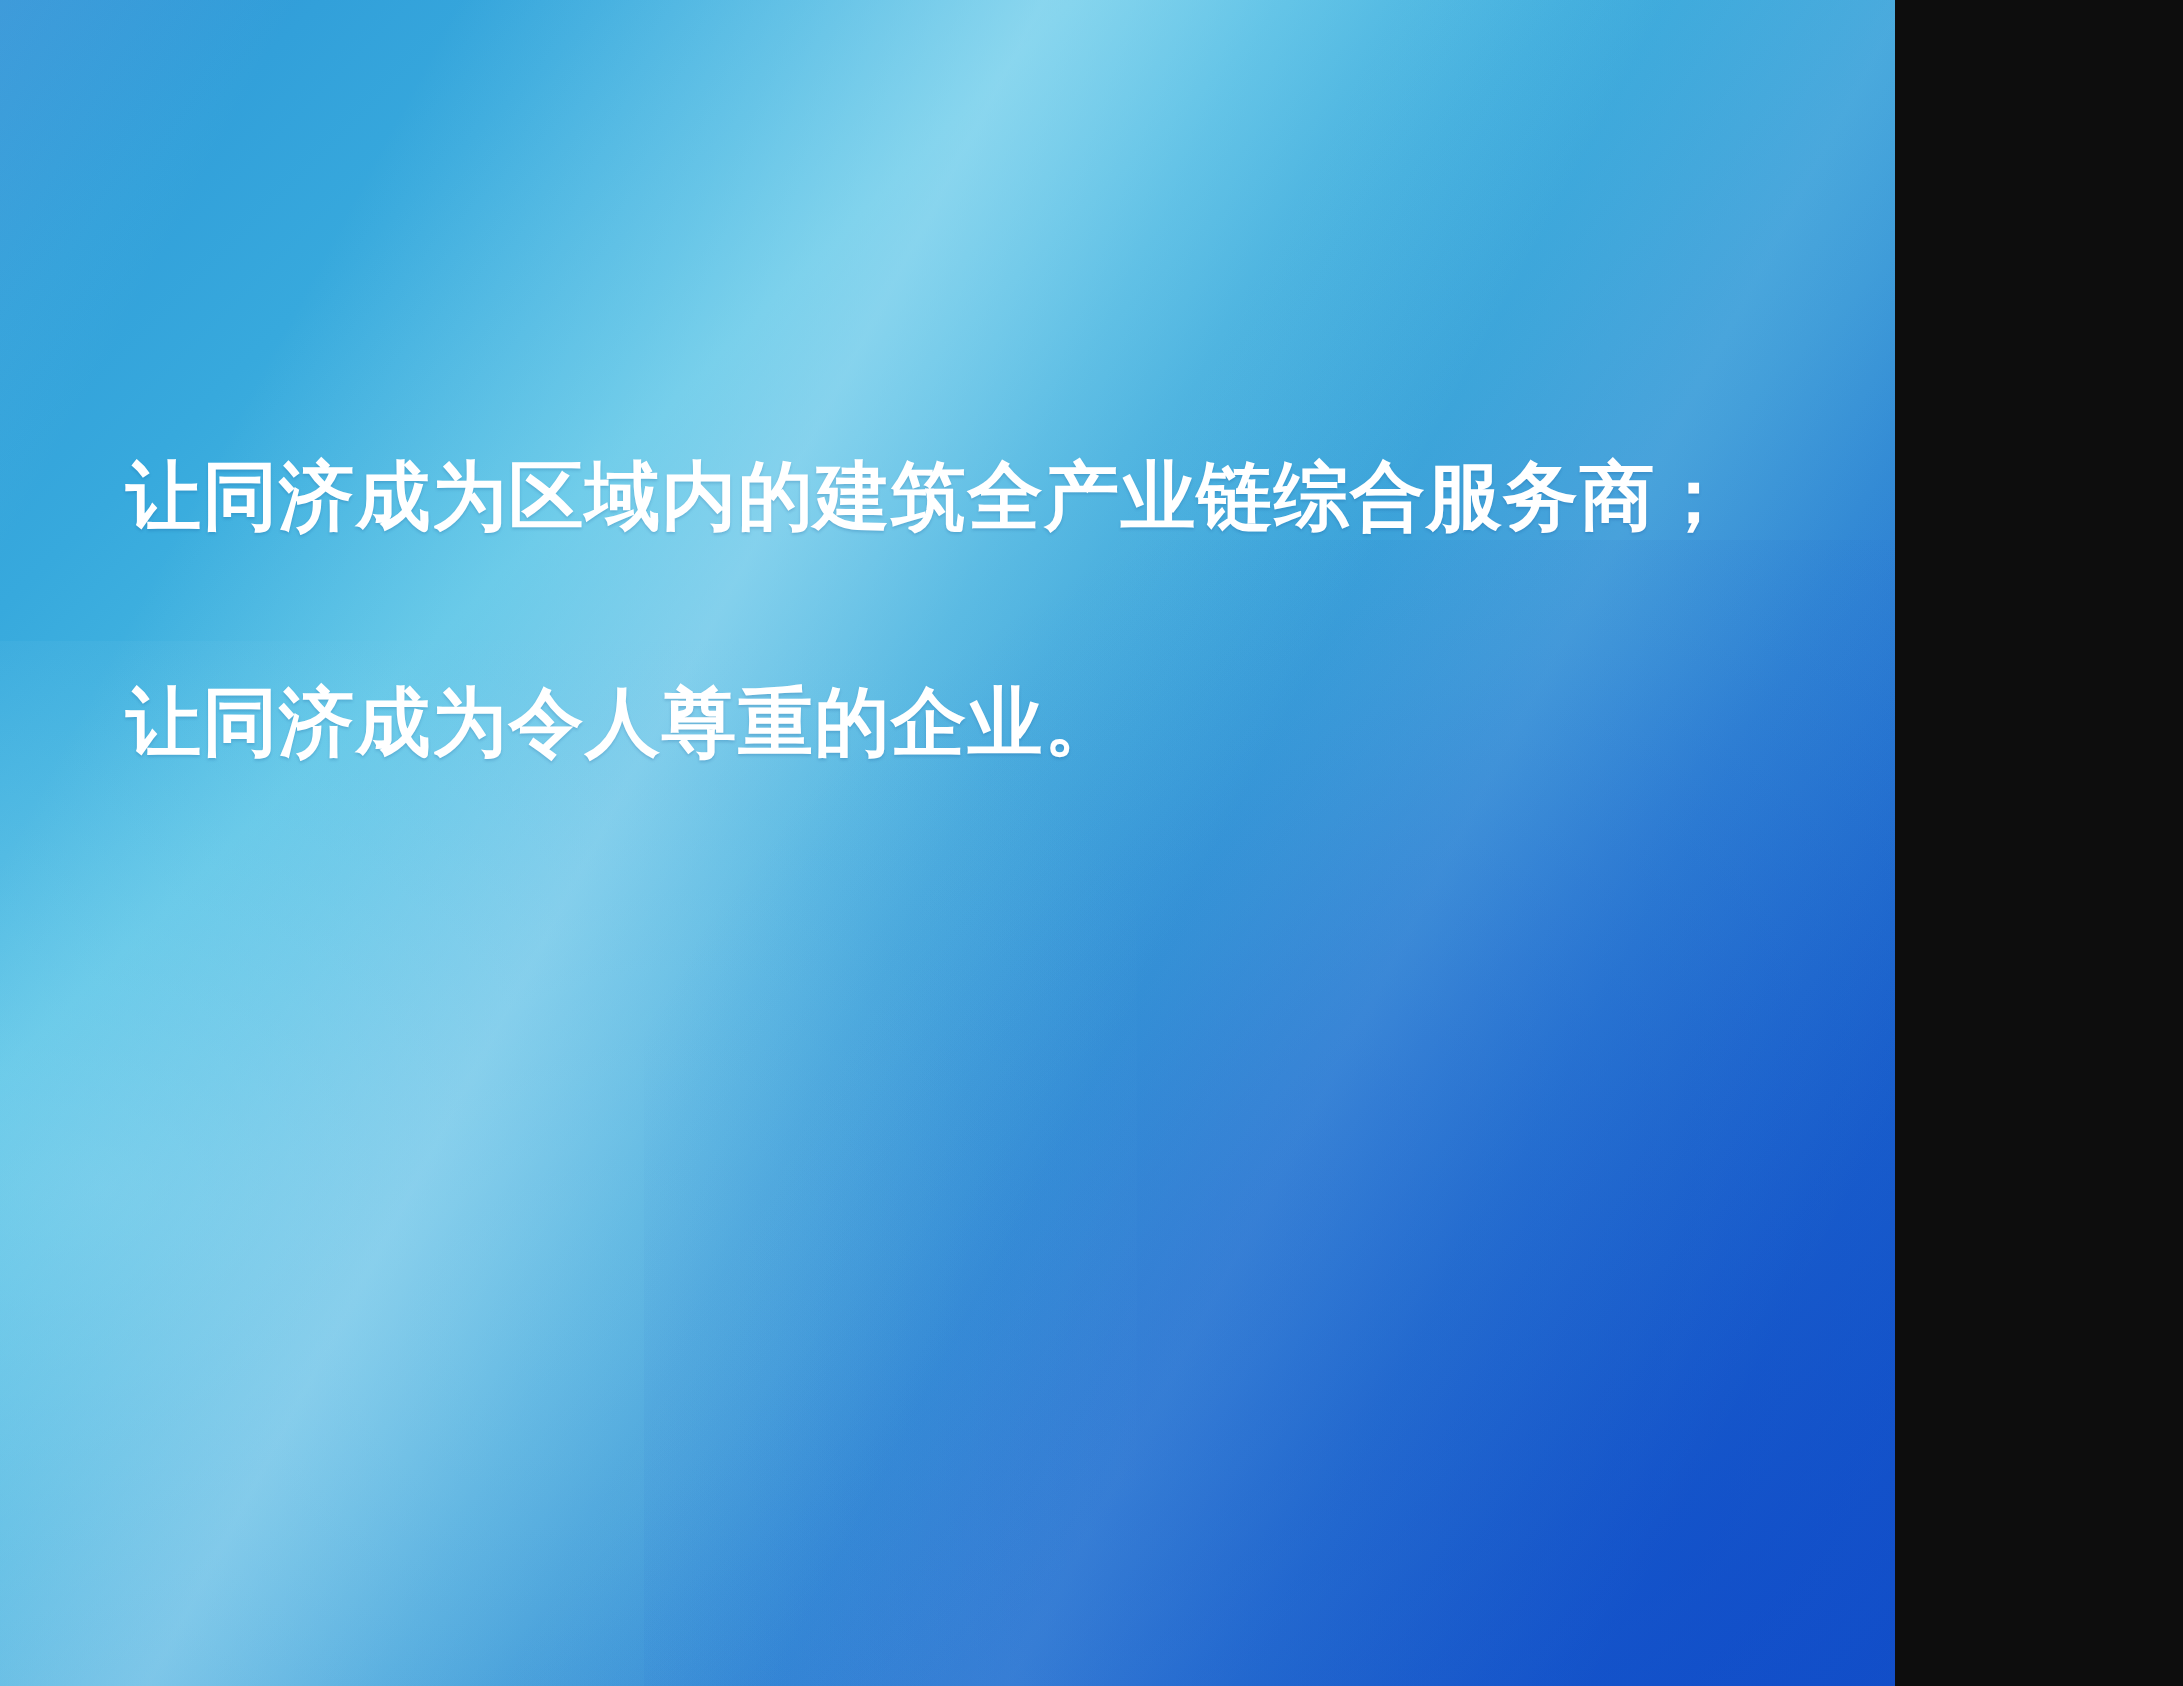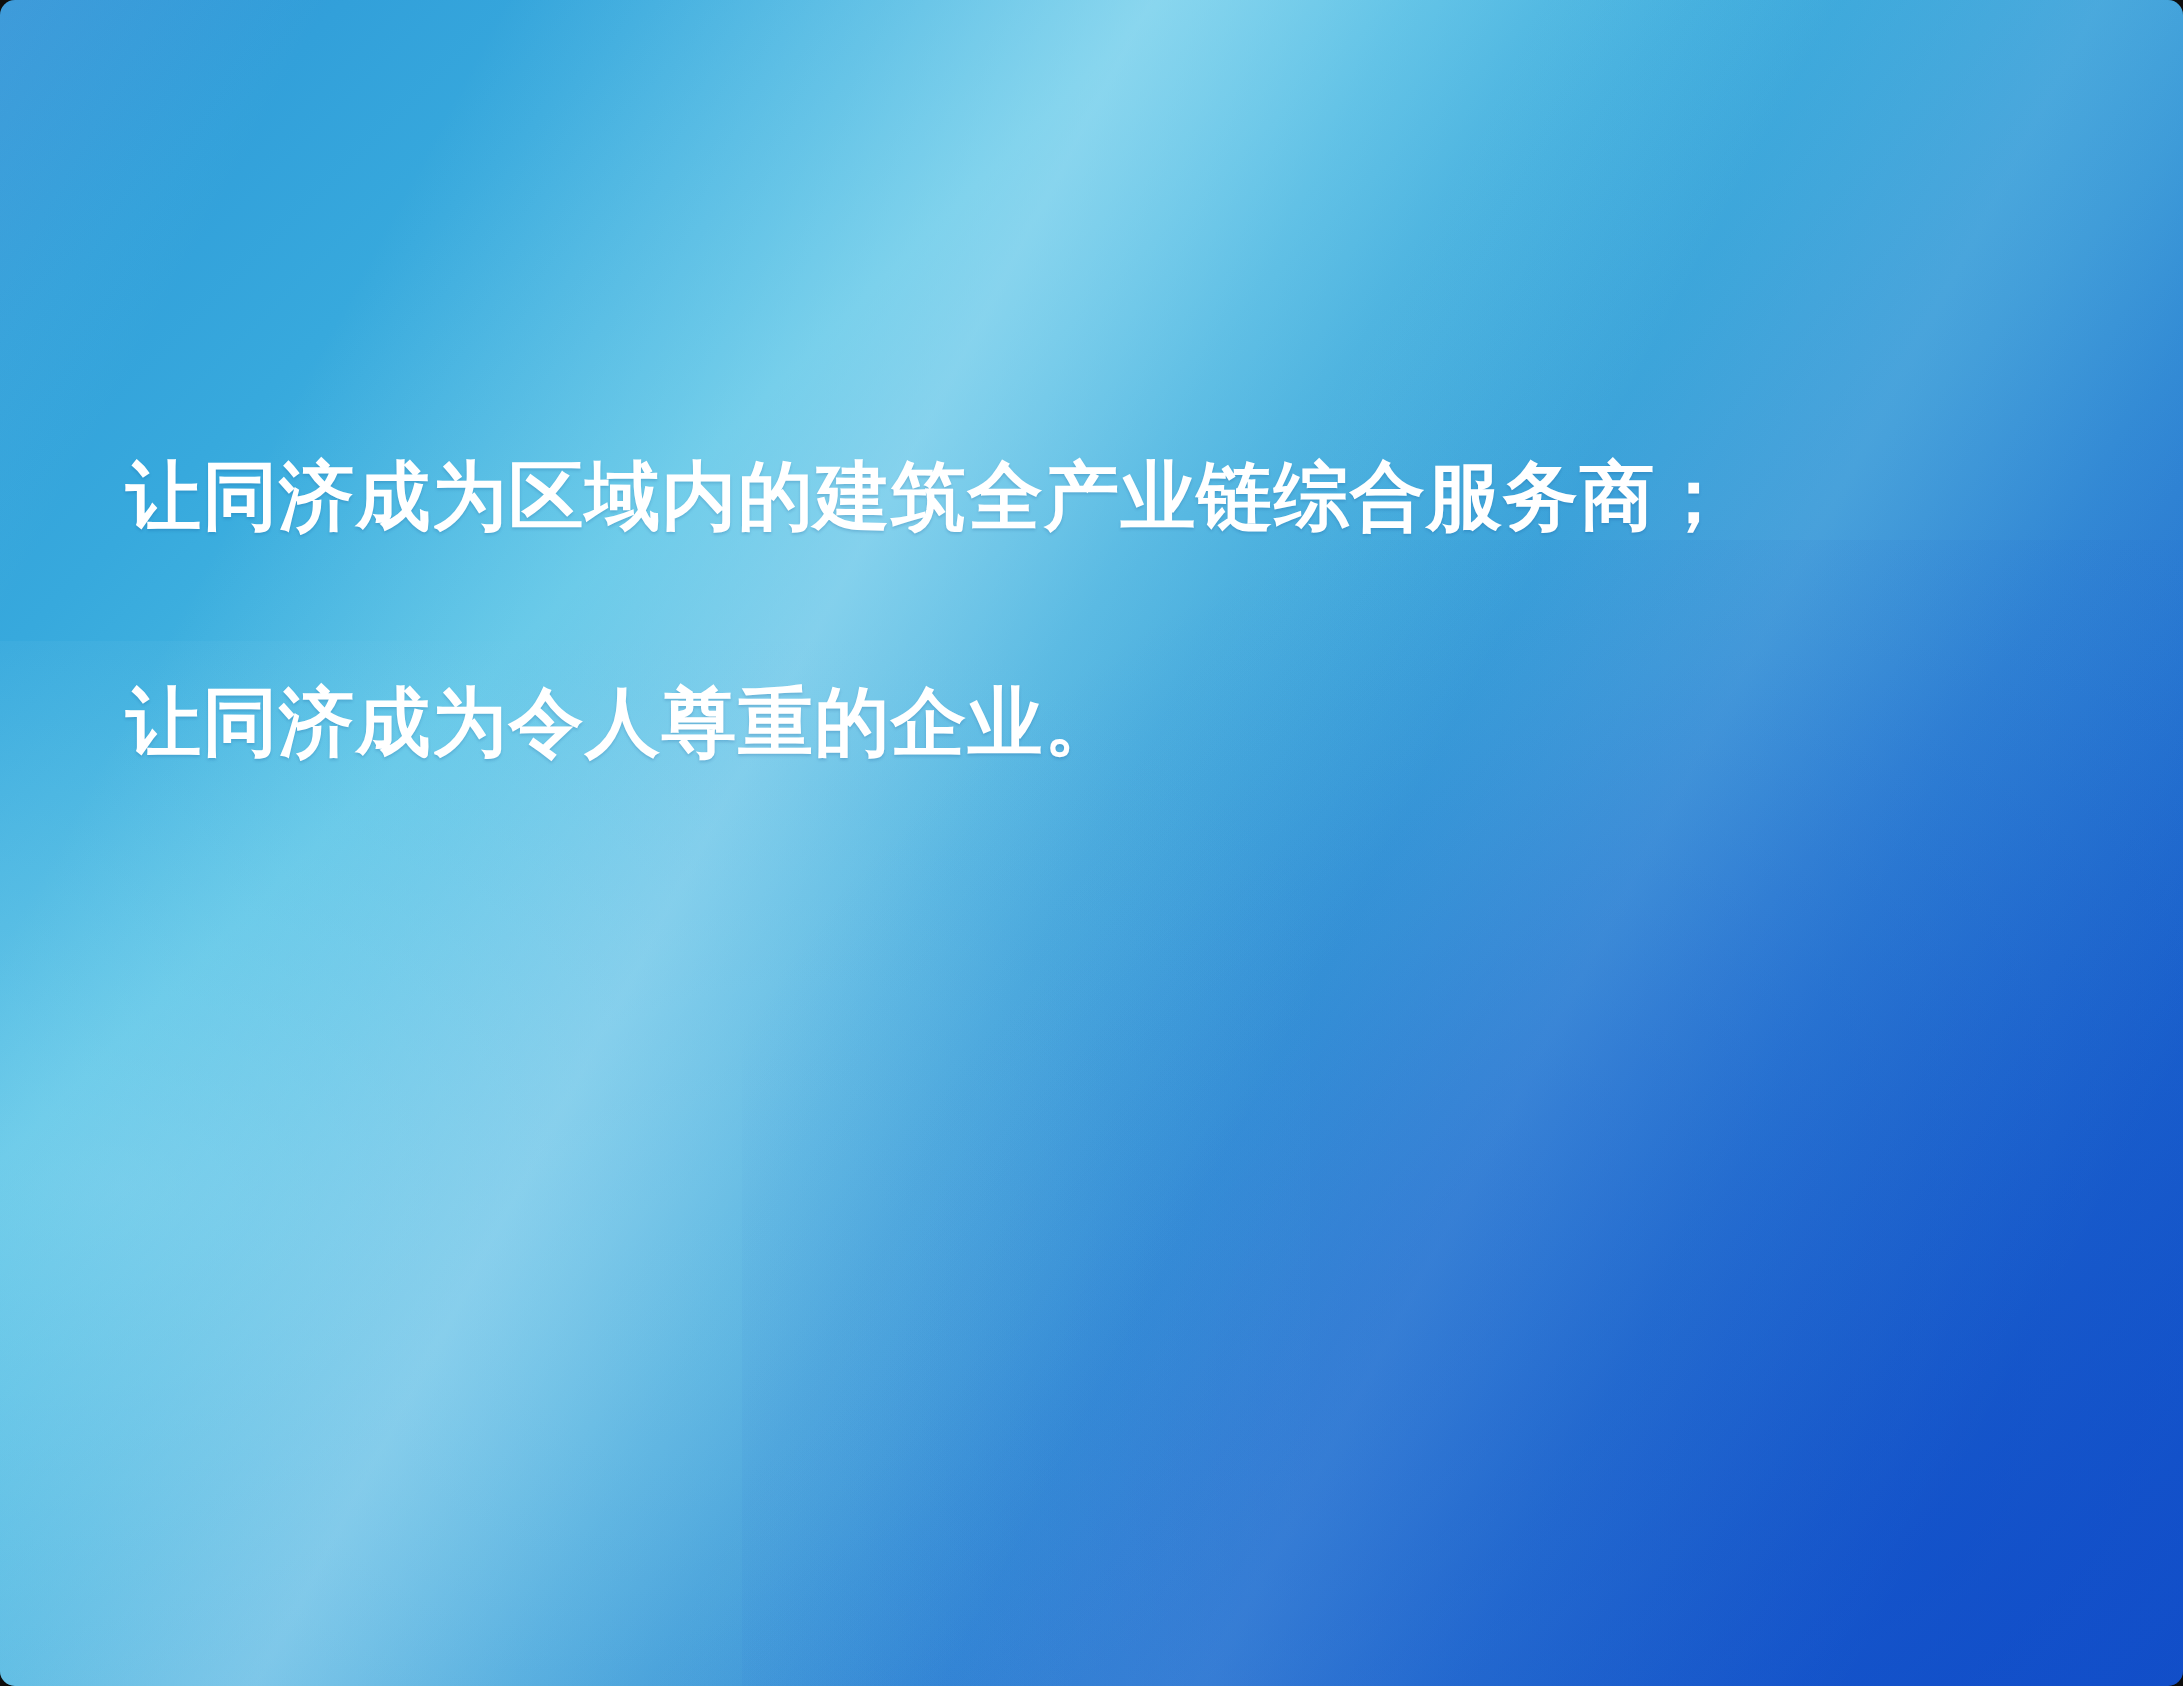--- a/index.html
+++ b/index.html
@@ -3,42 +3,41 @@
 <meta charset="utf-8">
 <style>
   html, body {
     margin: 0;
     padding: 0;
     background: #0d0d0d;
   }
 
   #slide {
     position: relative;
-    width: 2183px;
+    width: 1895px;
     height: 1686px;
     overflow: hidden;
     font-family: "DejaVu Serif", "Liberation Serif", serif;
     
     background:
       linear-gradient(135deg,
         #2f90d6 0%,
         #32a0da 9%,
         #37a9dd 17%,
         #41b3e0 24%,
         #49bde3 30%,
         #3fb4e0 36%,
         #33a6da 44%,
         #2e9bd6 52%,
         #2b8ed3 60%,
         #2579d0 69%,
         #1f6bcd 78%,
         #1a5fcb 87%,
         #1657ca 94%,
         #1452c8 100%);
-    border-radius: 15px;
   }
 
   
   .sweep {
     position: absolute;
     inset: -20%;
     pointer-events: none;
   }
 
   .sweep-a {

